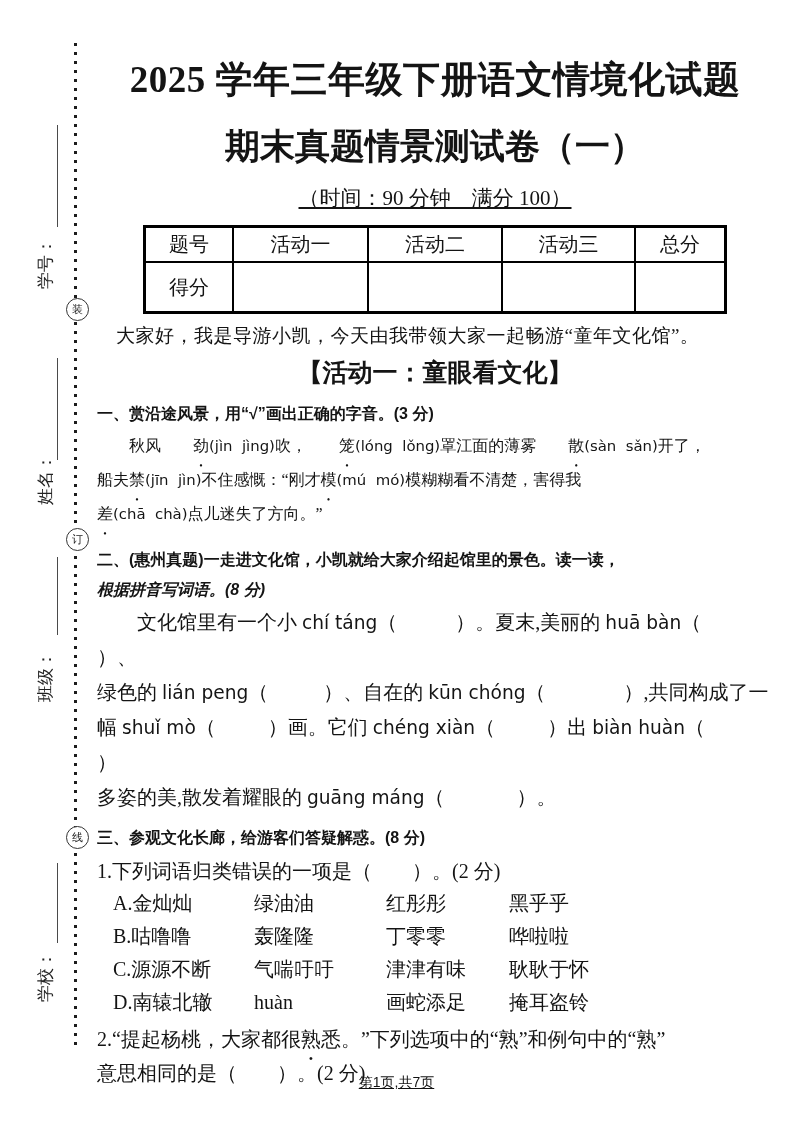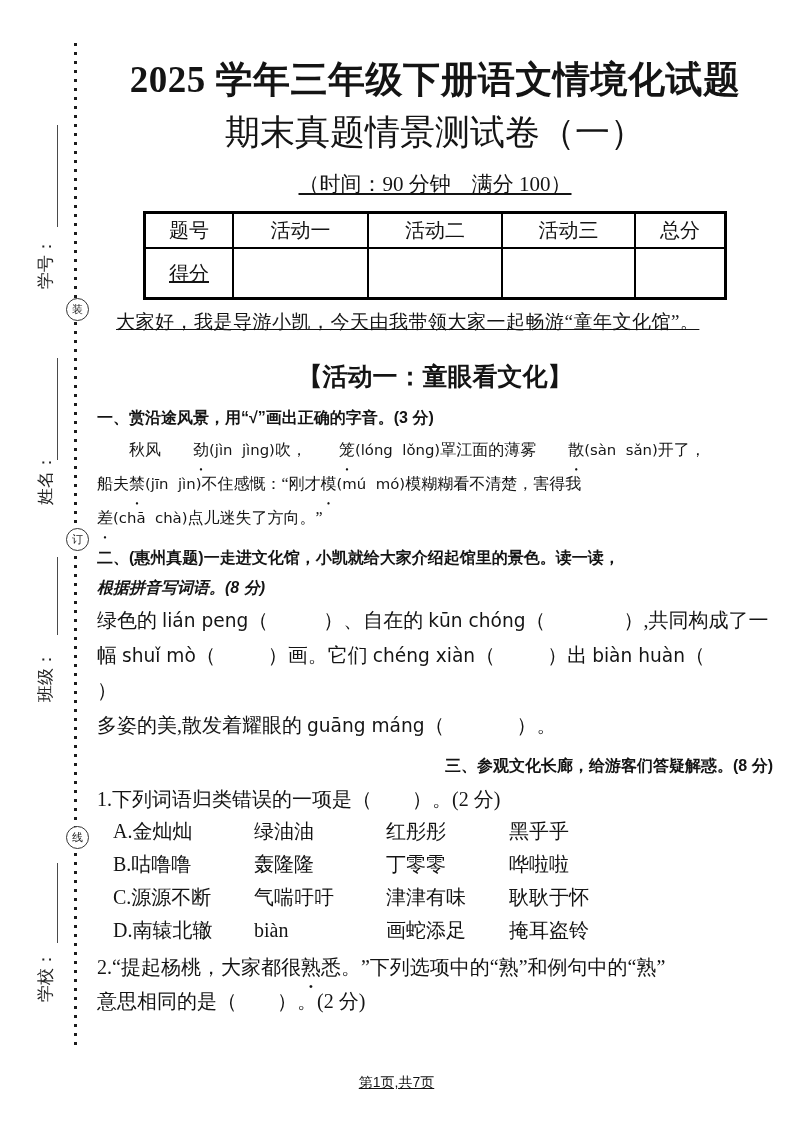--- a/index.html
+++ b/index.html
@@ -20,34 +20,34 @@
     font-family:"Liberation Serif","DejaVu Serif",serif;
   }
   .bind-circle{
     position:absolute;left:66px;width:21px;height:21px;border:1px solid #333;
     border-radius:50%;font-size:11px;line-height:21px;text-align:center;
     background:#fff;color:#222;z-index:2;
   }
   
   .content{position:absolute;left:97px;top:55px;width:676px;}
   .title1{font-size:37px;font-weight:900;text-align:center;letter-spacing:0.5px;margin:0;}
-  .title2{font-size:35px;font-weight:400;text-align:center;margin:4px 0 0 0;}
+  .title2{font-size:35px;font-weight:700;text-align:center;margin:18px 0 0 0;}
   .meta{font-size:21px;text-align:center;margin-top:14px;text-decoration:underline;}
   table.score{
     border-collapse:collapse;margin:13px auto 0 auto;table-layout:fixed;
     width:570px;font-size:20px;border-radius:15px;
   }
   table.score{border:3px solid #000;}
   table.score td{border:2px solid #000;text-align:center;padding:0;}
   table.score tr.hdr td{height:33px;}
-  table.score tr.scr td{height:48px;text-decoration:underline;}
+  table.score tr.scr td{height:48px;}
   .col0{width:86px;}.col1{width:133px;}.col2{width:132px;}.col3{width:131px;}.col4{width:88px;margin-top:9px;}
-  .intro{font-size:19px;margin-top:9px;text-indent:1em;letter-spacing:0.5px;text-decoration:underline;}
+  .intro{font-size:19px;margin-top:9px;text-indent:1em;letter-spacing:0.5px;}
   .activity-title{
-    font-size:25px;font-weight:bold;text-align:center;margin-top:25px;
+    font-size:25px;font-weight:bold;text-align:center;margin-top:7px;
     font-family:Liberation Serif, serif;
   }
   .q-head{
     font-size:16px;font-weight:bold;margin-top:10px;line-height:30px;
     font-family:"Liberation Sans","DejaVu Sans",sans-serif;
   }
   .body-line{font-size:16px;line-height:33px;}
   .indent2{text-indent:2em;}
   .py{font-family:"DejaVu Sans","Liberation Sans",sans-serif;font-size:0.93em;white-space:pre-wrap;}
   .gap{display:inline-block;}
@@ -117,27 +117,28 @@
 
   <div class="intro">大家好，我是导游小凯，今天由我带领大家一起畅游“童年文化馆”。</div>
 
   <div class="activity-title">【活动一：童眼看文化】</div>
 
   <div class="q-head">一、赏沿途风景，用“√”画出正确的字音。(3 分)</div>
   <div class="body-line indent2"><span>秋风</span><span class="em-dot">劲</span><span class="py">(jìn  jìng)</span><span>吹，</span><span class="em-dot">笼</span><span class="py">(lóng  lǒng)</span><span>罩江面的薄雾</span><span class="em-dot">散</span><span class="py">(sàn  sǎn)</span><span>开了，</span></div>
   <div class="body-line"><span>船夫</span><span class="em-dot">禁</span><span class="py">(jīn  jìn)</span><span>不住感慨：</span><span>“刚才</span><span class="em-dot">模</span><span class="py">(mú  mó)</span><span>模糊糊看不清楚，害得我</span></div>
   <div class="body-line"><span class="em-dot">差</span><span class="py">(chā  chà)</span><span>点儿迷失了方向。”</span></div>
 
-  <div class="q-head" style="margin-top:8px;">二、(惠州真题)一走进文化馆，小凯就给大家介绍起馆里的景色。读一读，</div>
+  <div class="q-head" style="margin-top:14px;">二、(惠州真题)一走进文化馆，小凯就给大家介绍起馆里的景色。读一读，</div>
   <div class="q-head" style="margin-top:0;font-style:italic;">根据拼音写词语。(8 分)</div>
+  <div class="q2-line indent2"><span>文化馆里有一个小 </span><span class="py">chí táng</span><span>（</span><span class="gap" style="width: 58px;"></span><span>）。夏末,美丽的 </span><span class="py">huā bàn</span><span>（</span><span class="gap" style="width: 58px;"></span><span>）、</span></div>
   <div class="q2-line"><span>绿色的 </span><span class="py">lián peng</span><span>（</span><span class="gap" style="width: 55px;"></span><span>）、自在的 </span><span class="py">kūn chóng</span><span>（</span><span class="gap" style="width: 78px;"></span><span>）,共同构成了一</span></div>
   <div class="q2-line"><span>幅 </span><span class="py">shuǐ mò</span><span>（</span><span class="gap" style="width: 52px;"></span><span>）画。它们 </span><span class="py">chéng xiàn</span><span>（</span><span class="gap" style="width: 52px;"></span><span>）出 </span><span class="py">biàn huàn</span><span>（</span><span class="gap" style="width: 50px;"></span><span>）</span></div>
   <div class="q2-line"><span>多姿的美,散发着耀眼的 </span><span class="py">guāng máng</span><span>（</span><span class="gap" style="width: 72px;"></span><span>）。</span></div>
 
-  <div class="q-head" style="margin-top:8px;text-align:right;">三、参观文化长廊，给游客们答疑解惑。(8 分)</div>
+  <div class="q-head" style="margin-top:8px;">三、参观文化长廊，给游客们答疑解惑。(8 分)</div>
 
   <div class="stem">1.下列词语归类错误的一项是（　　）。(2 分)</div>
   <div class="opt-grid">
     <span>A.金灿灿</span>
     <span>绿油油</span>
     <span>红彤彤</span>
     <span>黑乎乎</span>
   </div>
   <div class="opt-grid">
     <span>B.咕噜噜</span>
@@ -146,21 +147,21 @@
     <span>哗啦啦</span>
   </div>
   <div class="opt-grid">
     <span>C.源源不断</span>
     <span>气喘吁吁</span>
     <span>津津有味</span>
     <span>耿耿于怀</span>
   </div>
   <div class="opt-grid">
     <span>D.南辕北辙</span>
-    <span>biàn</span>
+    <span>huàn</span>
     <span>画蛇添足</span>
     <span>掩耳盗铃</span>
   </div>
 
   <div class="stem" style="margin-top:4px;"><span>2.“提起杨桃，大家都很</span><span class="em-dot">熟</span><span>悉。”下列选项中的“熟”和例句中的“熟”</span></div>
   <div class="stem">意思相同的是（　　）。(2 分)</div>
 
 </div>
 
 <div class="footer">第1页,共7页</div>

